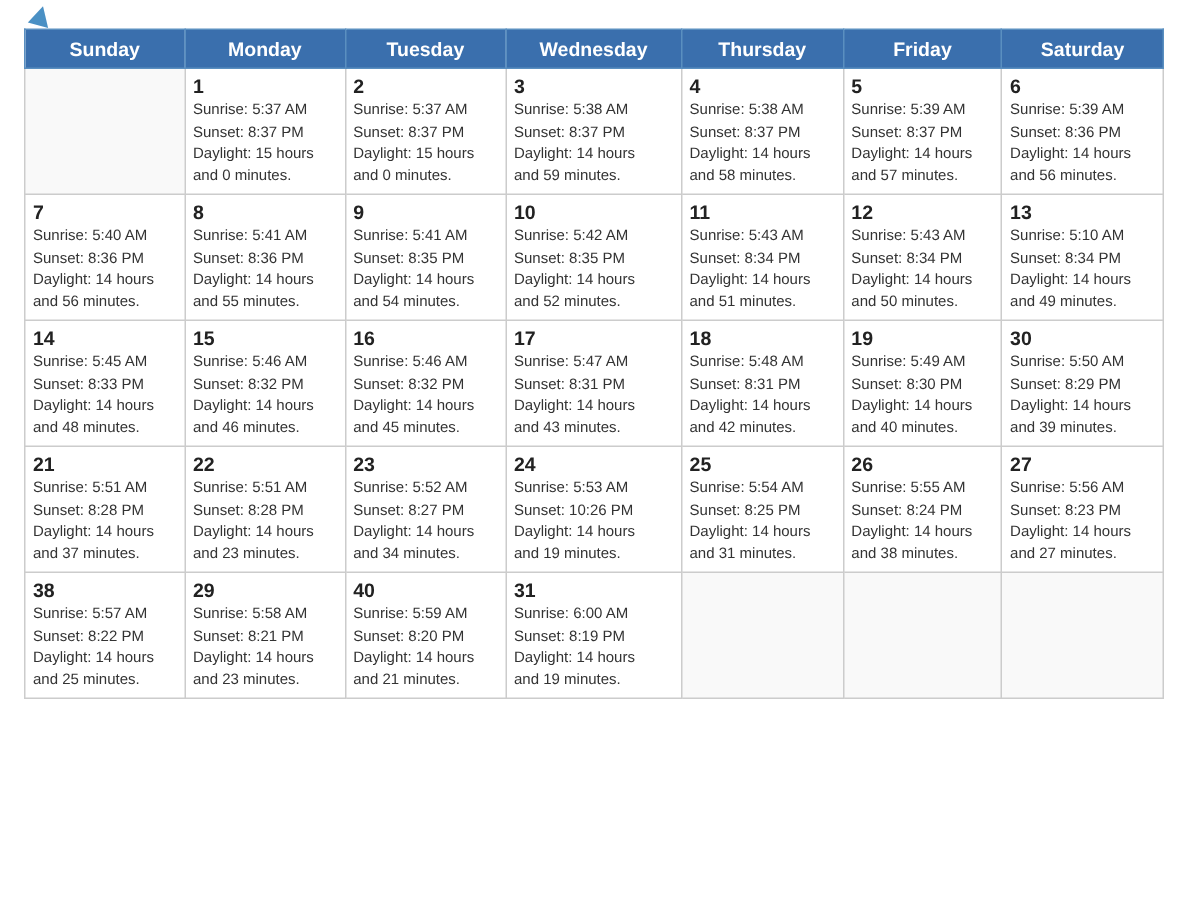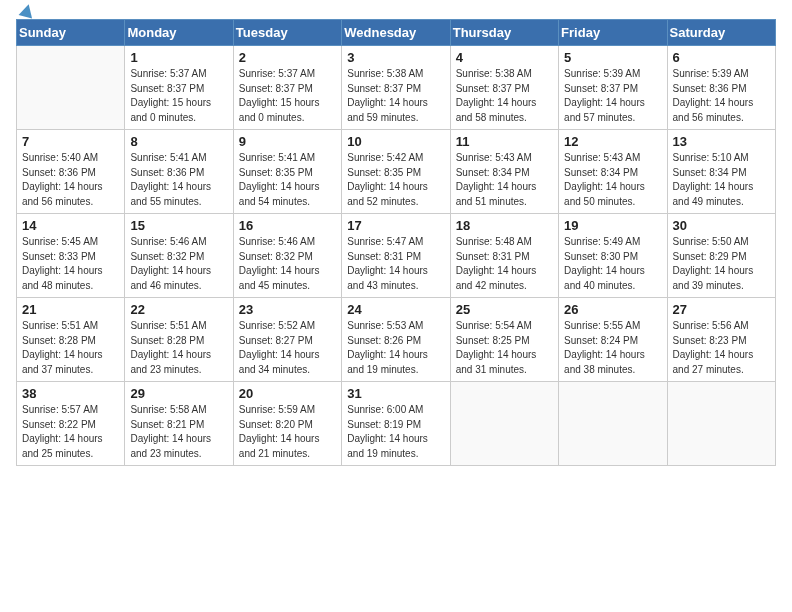--- a/index.html
+++ b/index.html
@@ -41,22 +41,22 @@
     }
     .calendar {
       width: 100%;
       border-collapse: collapse;
     }
     .calendar th {
       background: #3a6fad;
       color: #fff;
       font-size: 13px;
       font-weight: bold;
-      padding: 5px 2px;
-      text-align: left;
+      padding: 5px 22px;
+      text-align: center;
       border: 1px solid #5a8fc0;
     }
     .calendar td {
       border: 1px solid #ccc;
       vertical-align: top;
       padding: 4px 5px;
       font-size: 10.5px;
       color: #333;
       width: calc(100% / 7);
       height: 82px;
@@ -202,21 +202,21 @@
           <td>
             <div class="day-num">22</div>
             <div class="day-info"><span>Sunrise: 5:51 AM</span><br><span>Sunset: 8:28 PM</span><br><span>Daylight: 14 hours</span><br><span>and 23 minutes.</span></div>
           </td>
           <td>
             <div class="day-num">23</div>
             <div class="day-info"><span>Sunrise: 5:52 AM</span><br><span>Sunset: 8:27 PM</span><br><span>Daylight: 14 hours</span><br><span>and 34 minutes.</span></div>
           </td>
           <td>
             <div class="day-num">24</div>
-            <div class="day-info"><span>Sunrise: 5:53 AM</span><br><span>Sunset: 8:26 PM</span><br><span>Daylight: 14 hours</span><br><span>and 19 minutes.</span></div>
+            <div class="day-info"><span>Sunrise: 5:53 AM</span><br><span>Sunset: 10:26 PM</span><br><span>Daylight: 14 hours</span><br><span>and 19 minutes.</span></div>
           </td>
           <td>
             <div class="day-num">25</div>
             <div class="day-info"><span>Sunrise: 5:54 AM</span><br><span>Sunset: 8:25 PM</span><br><span>Daylight: 14 hours</span><br><span>and 31 minutes.</span></div>
           </td>
           <td>
             <div class="day-num">26</div>
             <div class="day-info"><span>Sunrise: 5:55 AM</span><br><span>Sunset: 8:24 PM</span><br><span>Daylight: 14 hours</span><br><span>and 38 minutes.</span></div>
           </td>
           <td>
@@ -227,21 +227,21 @@
         <tr>
           <td>
             <div class="day-num">38</div>
             <div class="day-info"><span>Sunrise: 5:57 AM</span><br><span>Sunset: 8:22 PM</span><br><span>Daylight: 14 hours</span><br><span>and 25 minutes.</span></div>
           </td>
           <td>
             <div class="day-num">29</div>
             <div class="day-info"><span>Sunrise: 5:58 AM</span><br><span>Sunset: 8:21 PM</span><br><span>Daylight: 14 hours</span><br><span>and 23 minutes.</span></div>
           </td>
           <td>
-            <div class="day-num">20</div>
+            <div class="day-num">40</div>
             <div class="day-info"><span>Sunrise: 5:59 AM</span><br><span>Sunset: 8:20 PM</span><br><span>Daylight: 14 hours</span><br><span>and 21 minutes.</span></div>
           </td>
           <td>
             <div class="day-num">31</div>
             <div class="day-info"><span>Sunrise: 6:00 AM</span><br><span>Sunset: 8:19 PM</span><br><span>Daylight: 14 hours</span><br><span>and 19 minutes.</span></div>
           </td>
           <td class="empty"></td>
           <td class="empty"></td>
           <td class="empty"></td>
         </tr>

